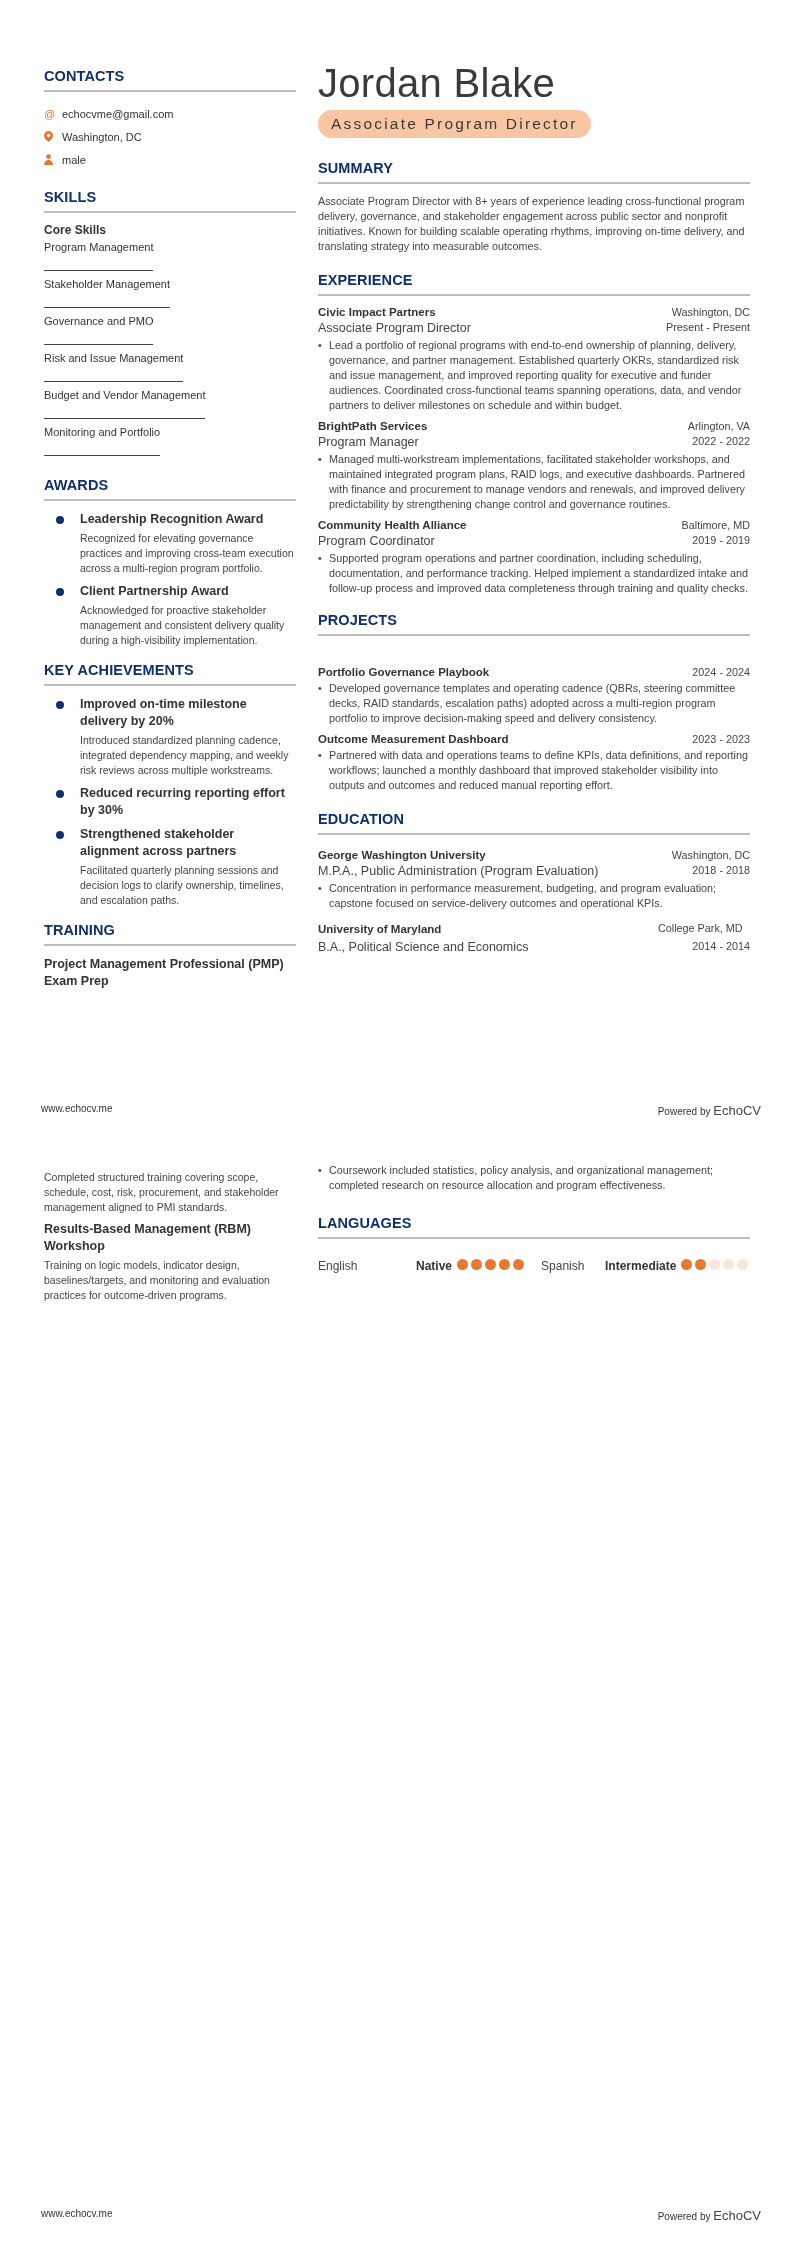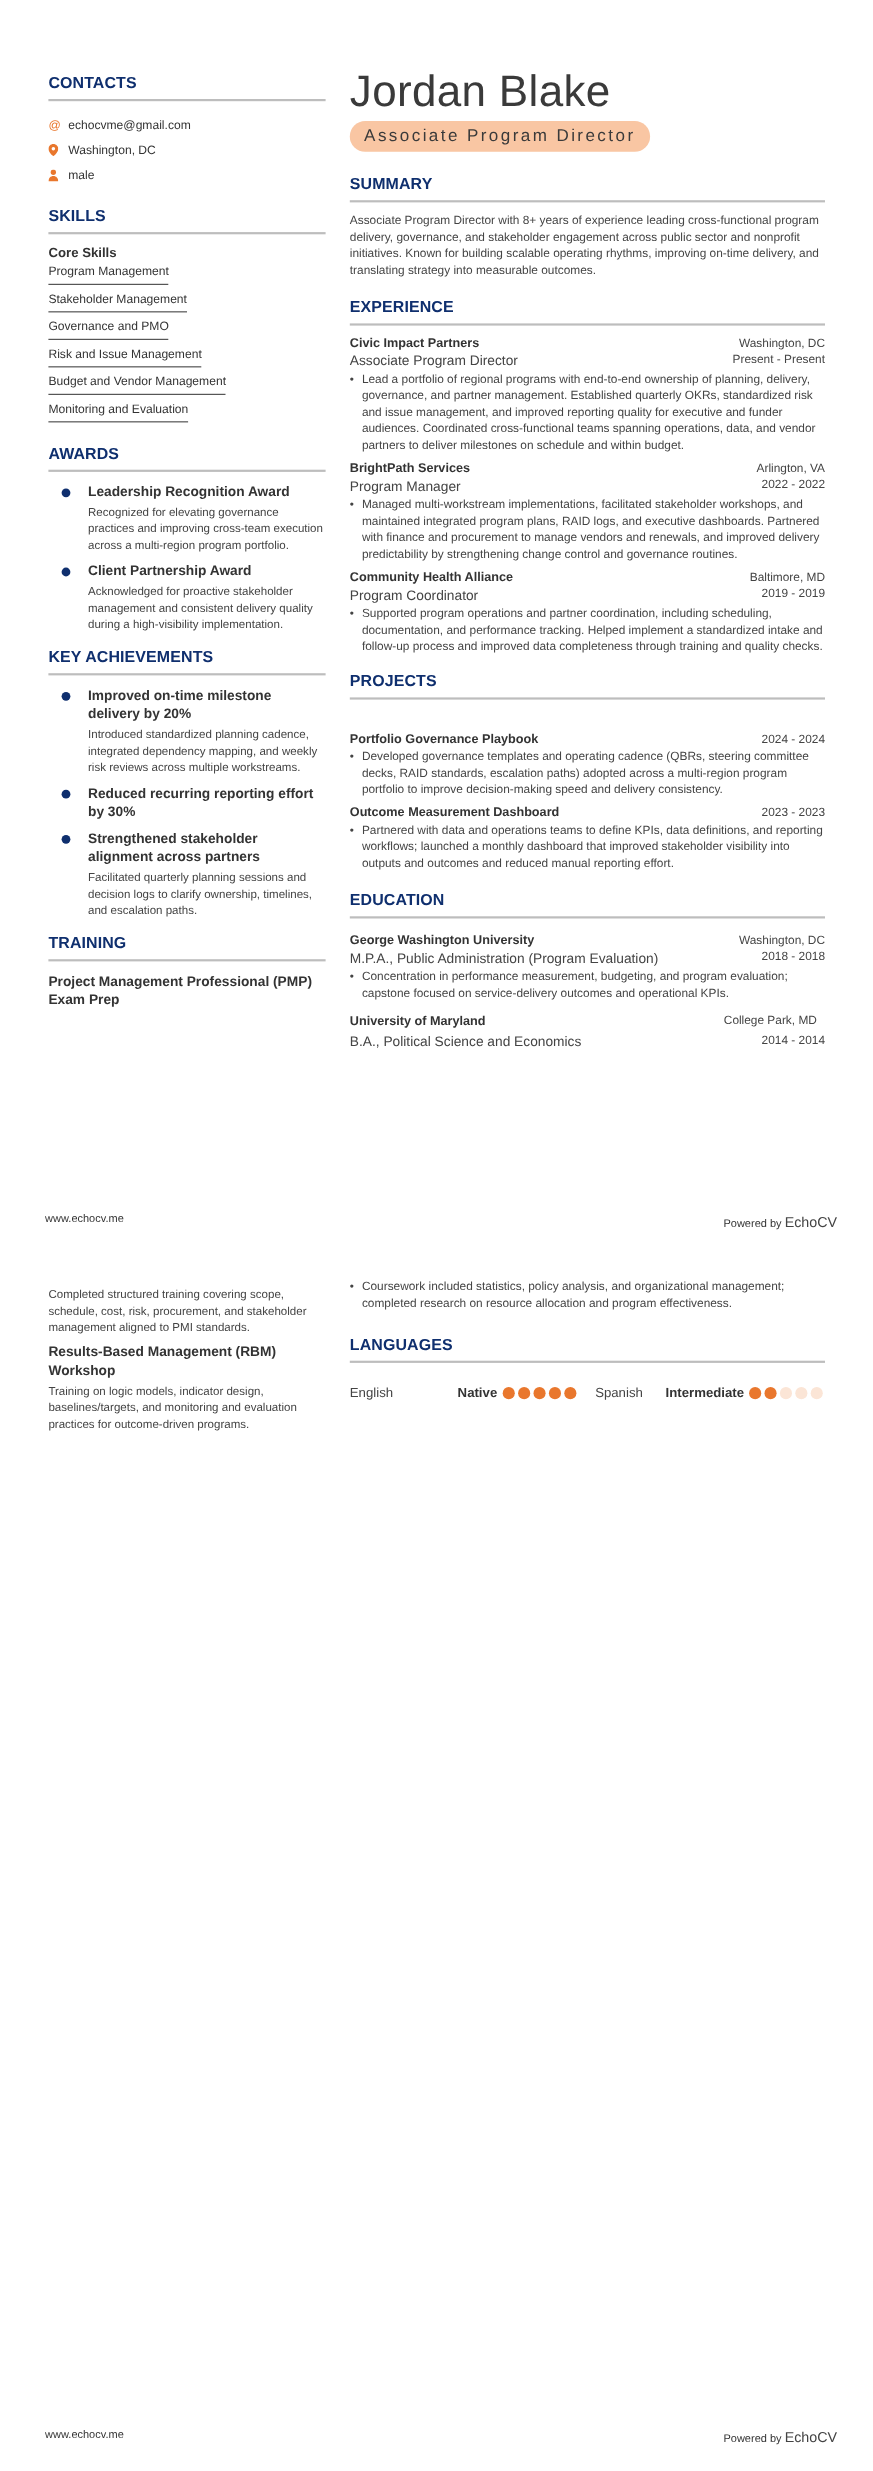--- a/index.html
+++ b/index.html
@@ -12,21 +12,21 @@
 
   .left { position: absolute; left: 44px; width: 252px; }
   .right { position: absolute; left: 318px; width: 432px; }
 
   .sec-title { font-weight: 700; font-size: 14.5px; color: #0f2f6e; letter-spacing: 0.1px; padding-bottom: 6px; border-bottom: 2px solid #bdbdbd; margin-bottom: 10px; }
 
   .contact { display: flex; align-items: center; font-size: 11px; color: #333; height: 23px; }
   .contact .ic { width: 18px; color: #e9772d; font-size: 11px; display: inline-flex; align-items: center; }
 
   .core-title { font-weight: 700; font-size: 12px; color: #333; margin: 2px 0 4px; }
-  .skill { display: inline-block; font-size: 11px; color: #333; padding-bottom: 5px; border-bottom: 1px solid #444; margin-bottom: 7px; }
+  .skill { display: inline-block; font-size: 11px; color: #333; padding-bottom: 17px; border-bottom: 1px solid #444; margin-bottom: 7px; }
   .skills-list { display: flex; flex-direction: column; align-items: flex-start; }
 
   .bitem { position: relative; padding-left: 36px; margin-bottom: 7px; }
   .bitem .dot { position: absolute; left: 12px; top: 5px; width: 8px; height: 8px; background: #0f2f6e; border-radius: 50%; }
   .bitem .bt { font-weight: 700; font-size: 12.5px; color: #333; line-height: 17px; }
   .bitem .bd { font-size: 10.5px; color: #444; line-height: 15px; margin-top: 3px; }
 
   .train-title { font-weight: 700; font-size: 12.5px; color: #333; line-height: 17px; }
   .train-desc { font-size: 10.5px; color: #444; line-height: 15px; margin-top: 3px; margin-bottom: 6px; }
 
@@ -37,21 +37,21 @@
 
   .row { display: flex; justify-content: space-between; align-items: flex-start; }
   .org { font-weight: 700; font-size: 11.5px; color: #333; }
   .loc { font-size: 10.8px; color: #444; text-align: right; }
   .pos { font-size: 12.5px; color: #444; }
   .dates { font-size: 10.8px; color: #444; }
   .bullet { position: relative; padding-left: 11px; font-size: 10.8px; color: #444; line-height: 15px; margin-top: 3px; }
   .bullet::before { content: "•"; position: absolute; left: 0; top: 0; }
   .entry { margin-bottom: 7px; }
 
-  .lang-row { display: flex; align-items: center; font-size: 12px; color: #444; }
+  .lang-row { display: flex; align-items: flex-start; font-size: 12px; color: #444; }
   .lang-name { width: 98px; }
   .lang-level { font-weight: 700; font-size: 12px; color: #333; margin-right: 5px; }
   .ldots { display: flex; gap: 3px; margin-right: 17px; }
   .ld { width: 11px; height: 11px; border-radius: 50%; background: #e9772d; }
   .ld.off { background: #fbe5d6; }
 
   .footer { position: absolute; left: 0; width: 794px; }
   .footer .url { position: absolute; left: 41px; font-size: 10px; color: #333; }
   .footer .powered { position: absolute; right: 33px; font-size: 10px; color: #333; }
   .footer .powered .brand { font-size: 13px; color: #444; }
@@ -91,21 +91,21 @@
 
     <section style="margin-top:18px;">
       <div class="sec-title">SKILLS</div>
       <div class="core-title">Core Skills</div>
       <div class="skills-list">
         <span class="skill">Program Management</span>
         <span class="skill">Stakeholder Management</span>
         <span class="skill">Governance and PMO</span>
         <span class="skill">Risk and Issue Management</span>
         <span class="skill">Budget and Vendor Management</span>
-        <span class="skill">Monitoring and Evaluation</span>
+        <span class="skill">Monitoring and Portfolio</span>
       </div>
     </section>
 
     <section style="margin-top:14px;">
       <div class="sec-title">AWARDS</div>
       <div class="bitem">
         <span class="dot"></span>
         <div class="bt">Leadership Recognition Award</div>
         <div class="bd">Recognized for elevating governance practices and improving cross-team execution across a multi-region program portfolio.</div>
       </div>

